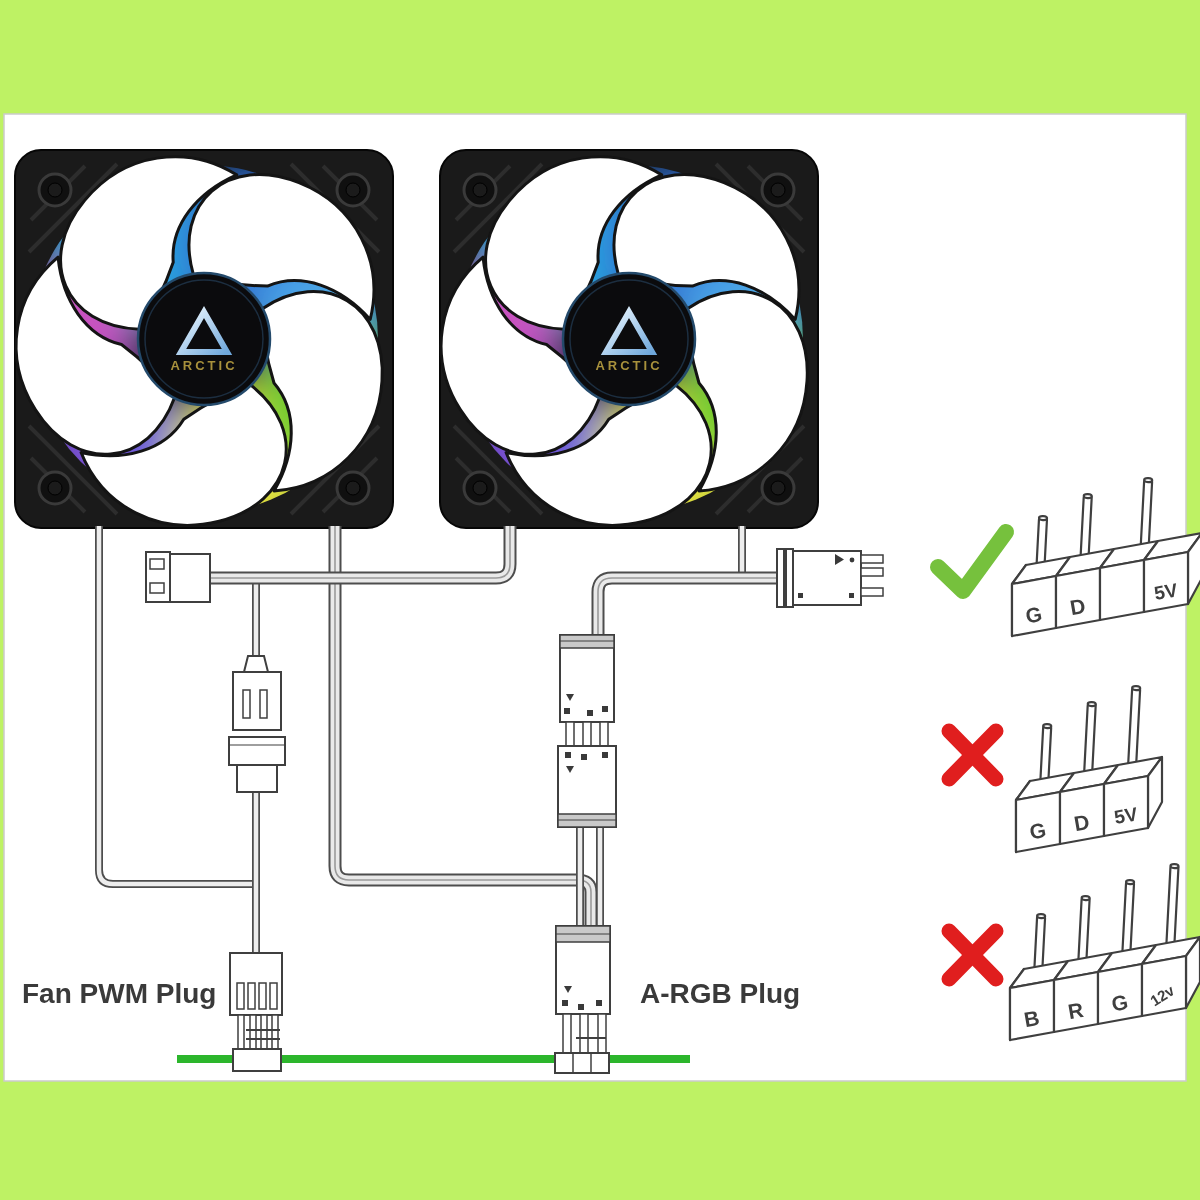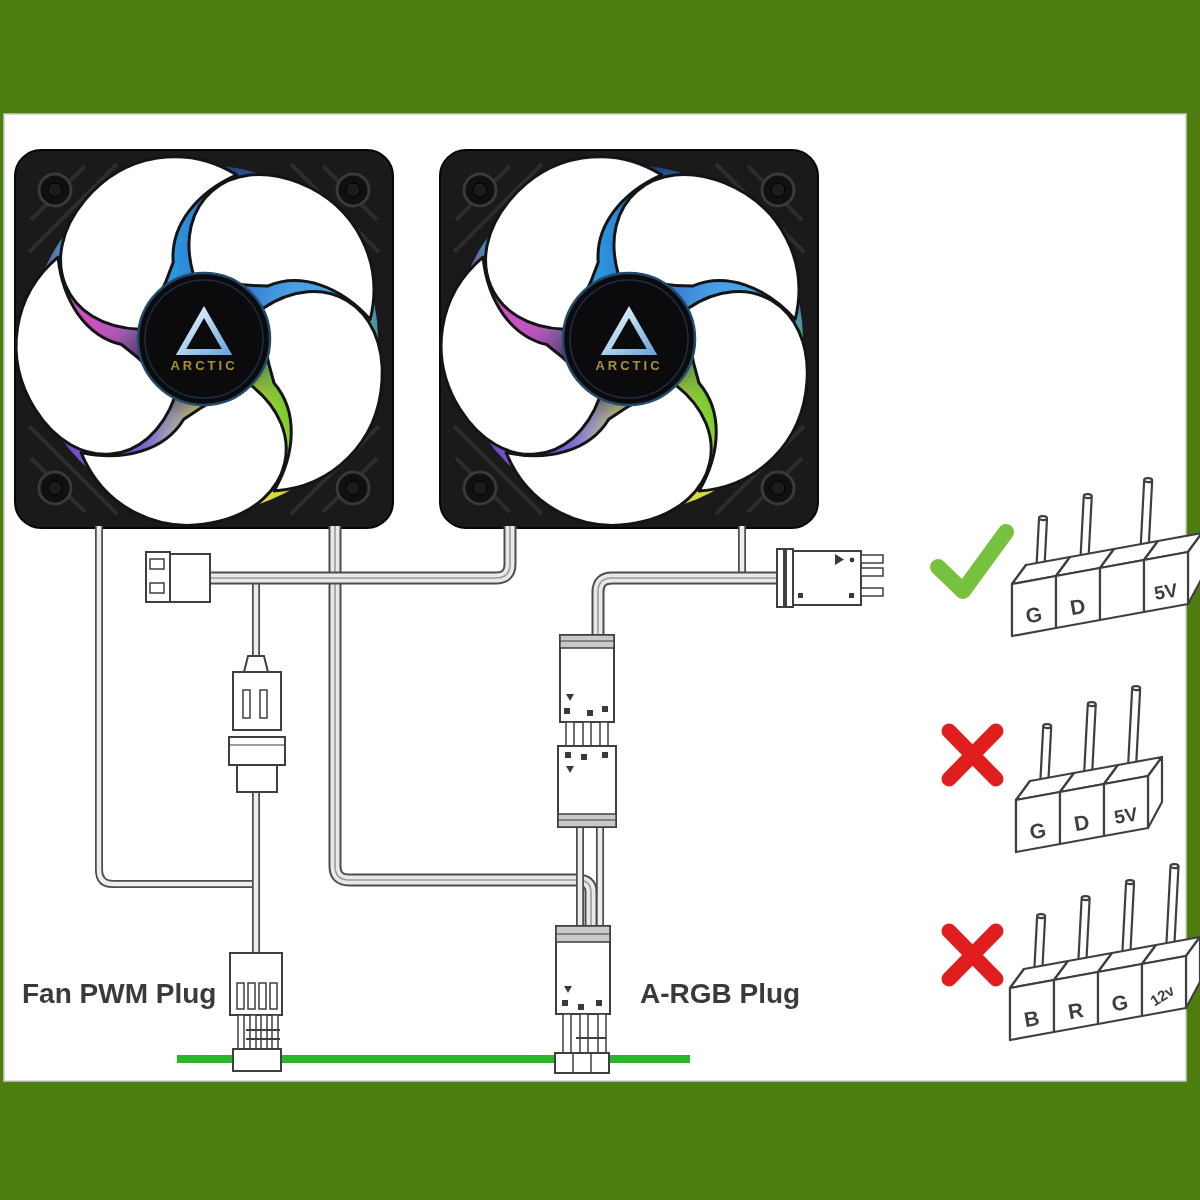--- a/index.html
+++ b/index.html
@@ -1,16 +1,16 @@
 <!DOCTYPE html>
 <html><head>
 <meta charset="utf-8">
 <style>
   html,body{margin:0;padding:0;background:#ffffff;}
-  .stage{position:relative;width:1200px;height:1200px;background:#4d7c0f;overflow:hidden;
+  .stage{position:relative;width:1200px;height:1200px;background:#bef264;overflow:hidden;
          font-family:"Liberation Sans", sans-serif;}
   svg{position:absolute;left:0;top:0;}
   
   .wire path{fill:none;}
   .wd{stroke:#4d4d4d;stroke-width:13;}
   .wl{stroke:#e9e9e9;stroke-width:9;}
   .wm{stroke:#9a9a9a;stroke-width:1.6;}
   .pd{stroke:#4d4d4d;stroke-width:8;}
   .pl{stroke:#ededed;stroke-width:4.5;}
   .box{fill:#ffffff;stroke:#3f3f3f;stroke-width:2;}

